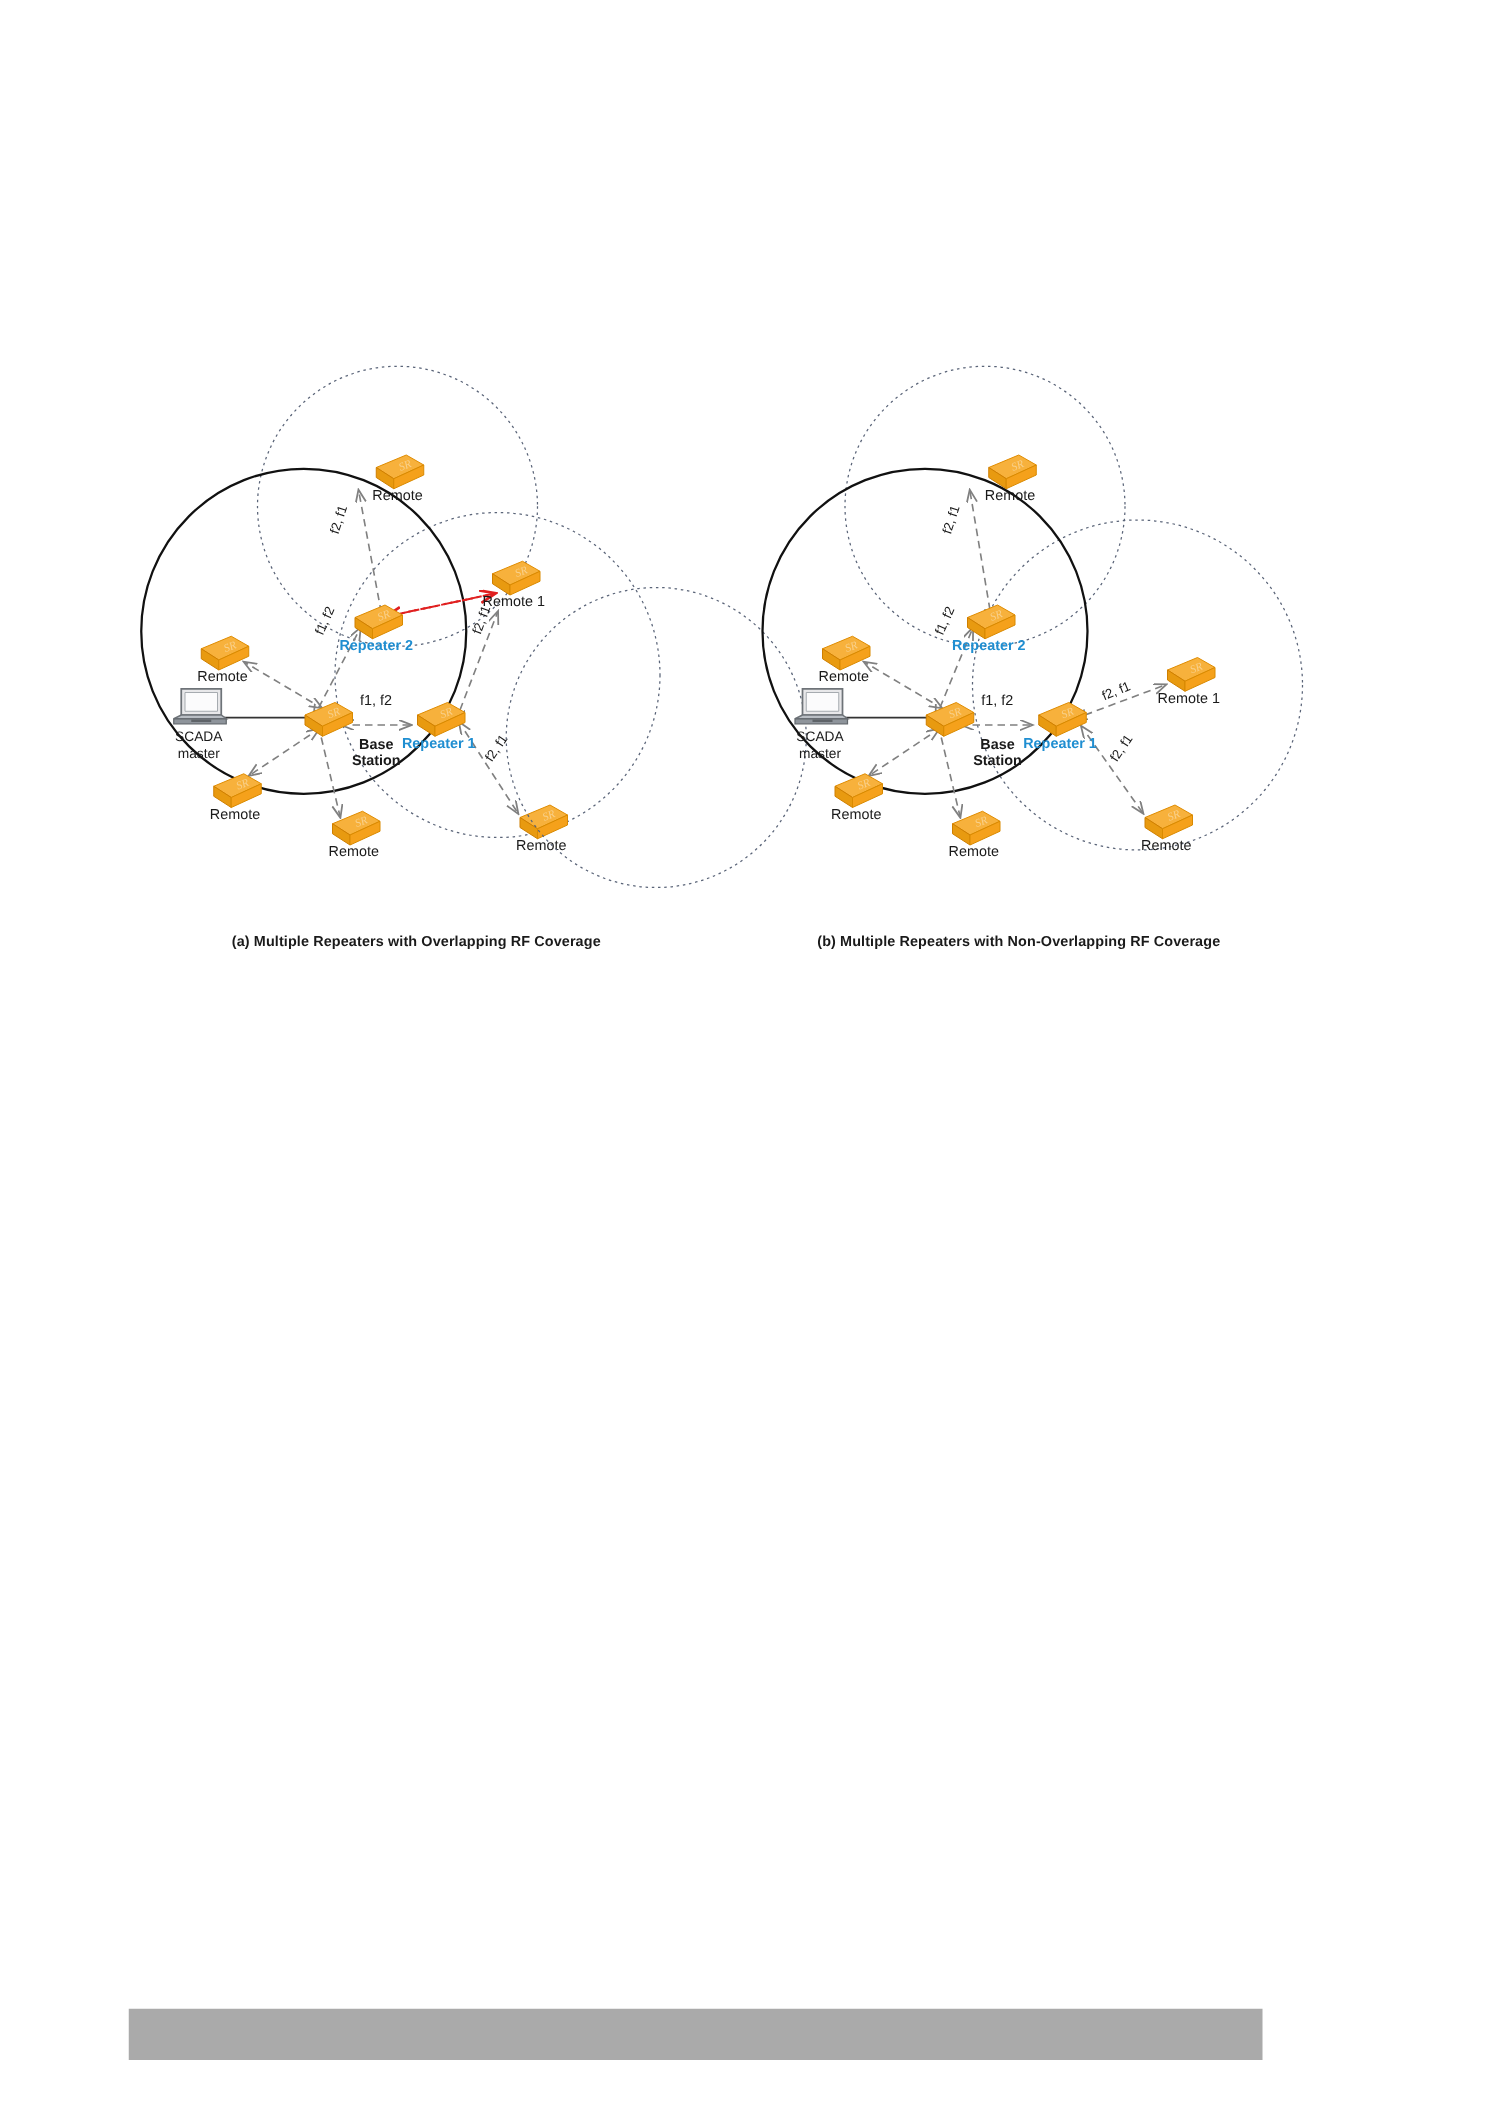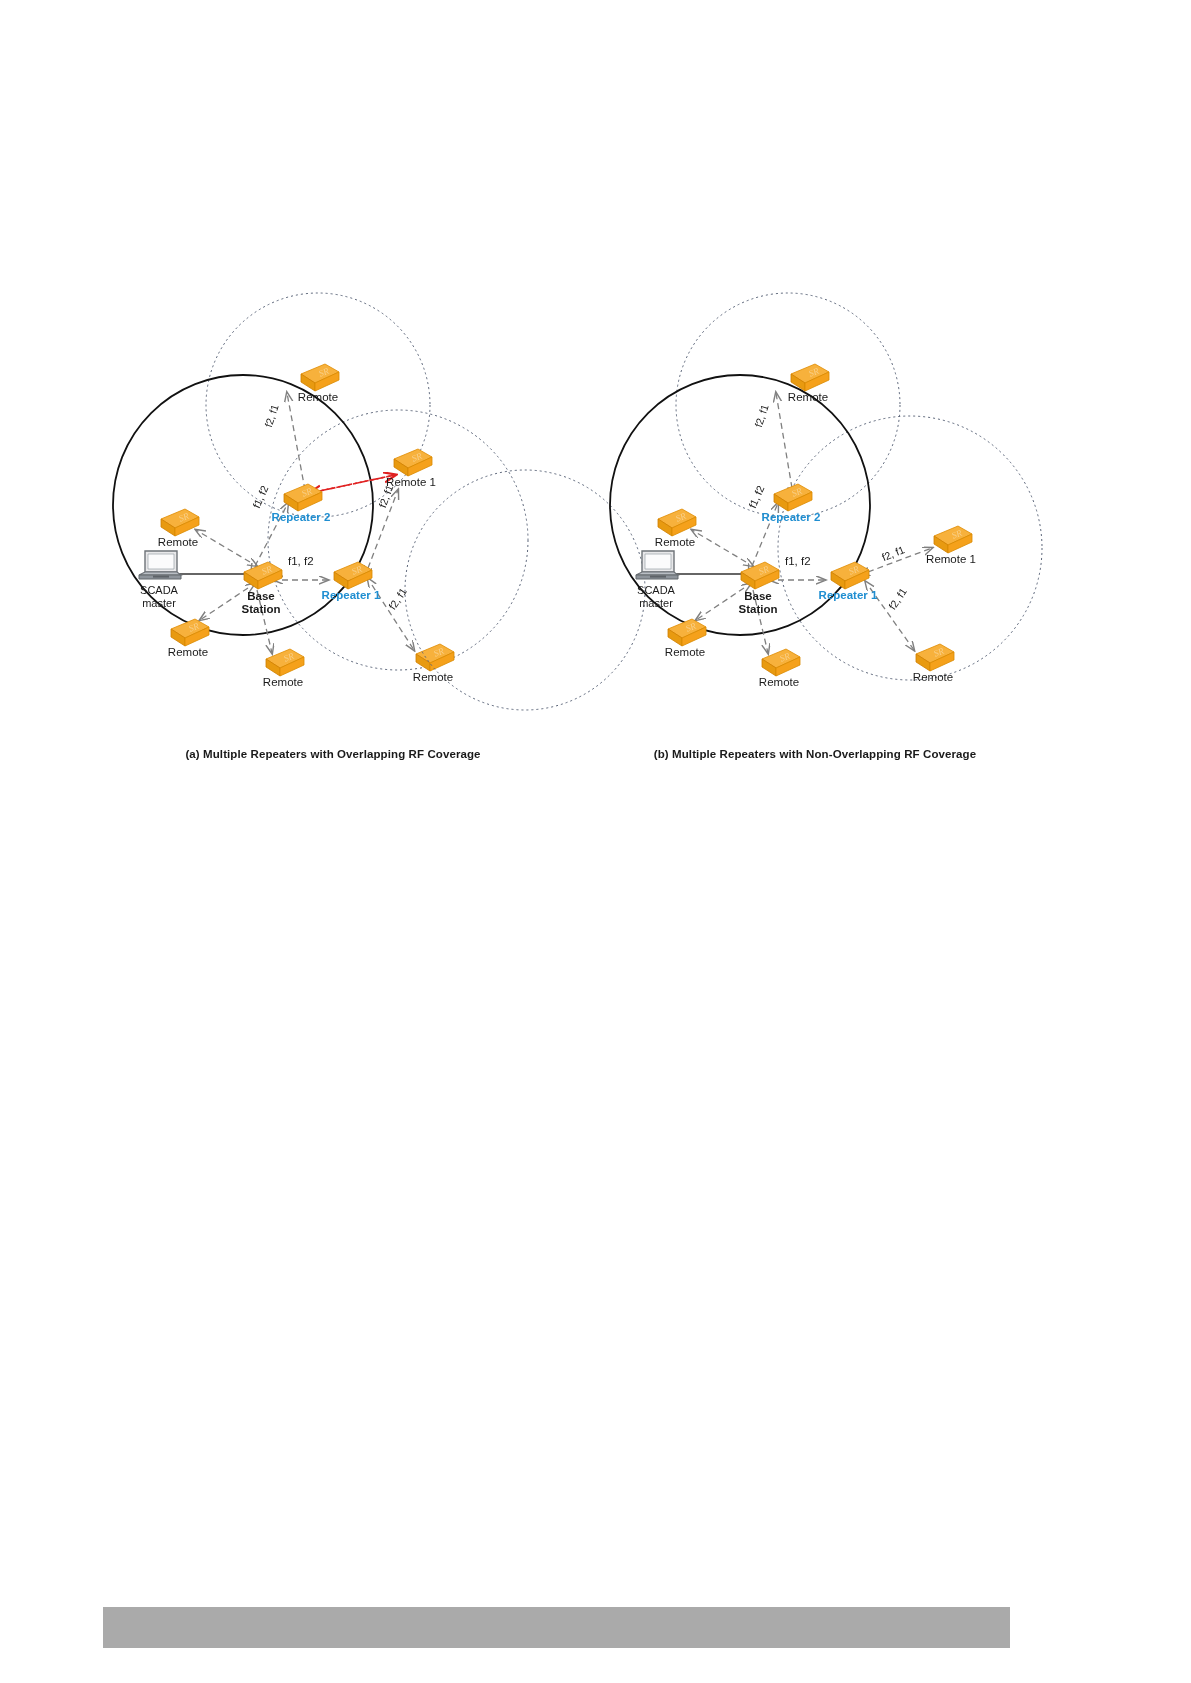--- a/index.html
+++ b/index.html
@@ -31,21 +31,21 @@
   .dgsvg{position:absolute;left:0;top:0;width:470px;height:450px;overflow:visible;}
 
   
   .node{position:absolute;width:46px;height:34px;}
   .node .box{position:absolute;left:0;top:0;width:46px;height:34px;}
   .node .lbl{
     position:absolute;left:50%;transform:translateX(-50%);top:31px;
     white-space:nowrap;font-size:11.5px;color:#1a1a1a;
   }
   .node .lbl.blue{color:#1f8ed1;font-weight:bold;font-size:11.5px;}
-  .node .lbl.bold{font-weight:bold;text-align:center;line-height:1.08;}
+  .node .lbl.bold{font-weight:bold;text-align:center;line-height:1.08;margin-left:40px;}
 
   
   .laptop{position:absolute;width:52px;height:40px;}
   .laptop .lbl{
     position:absolute;left:50%;transform:translateX(-50%);top:38px;
     white-space:nowrap;font-size:11px;color:#1a1a1a;text-align:left;line-height:1.1;
   }
 
   
   .flabel{

